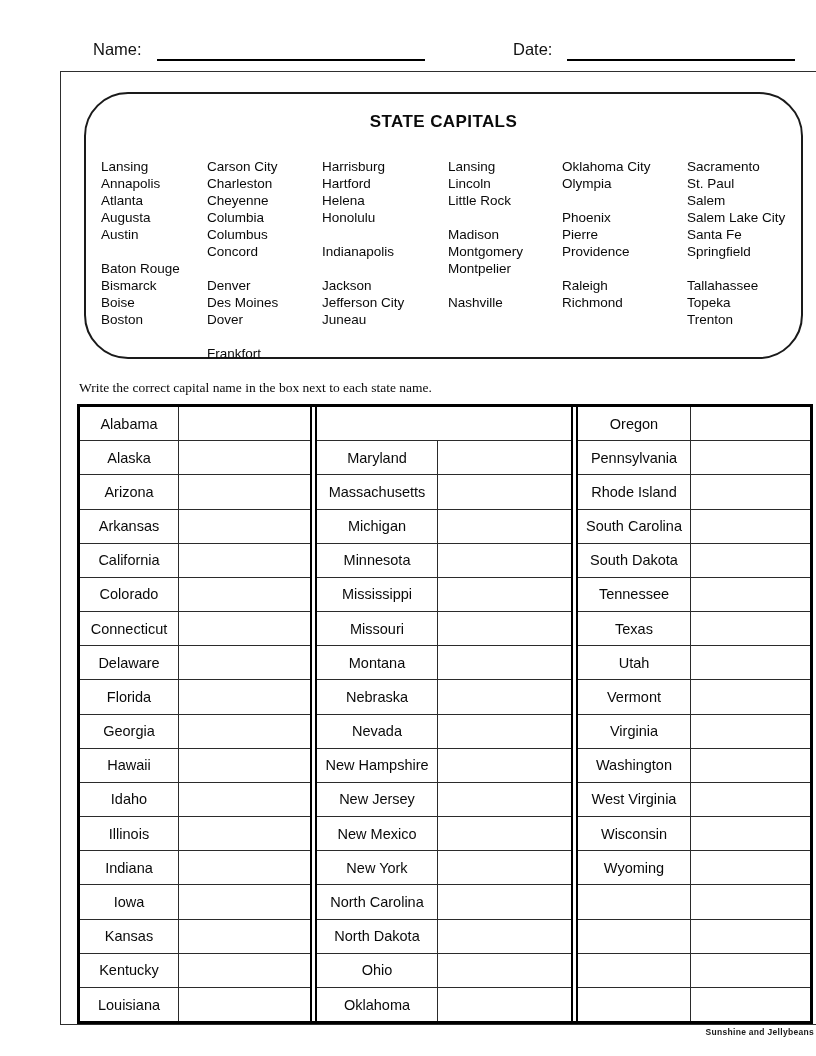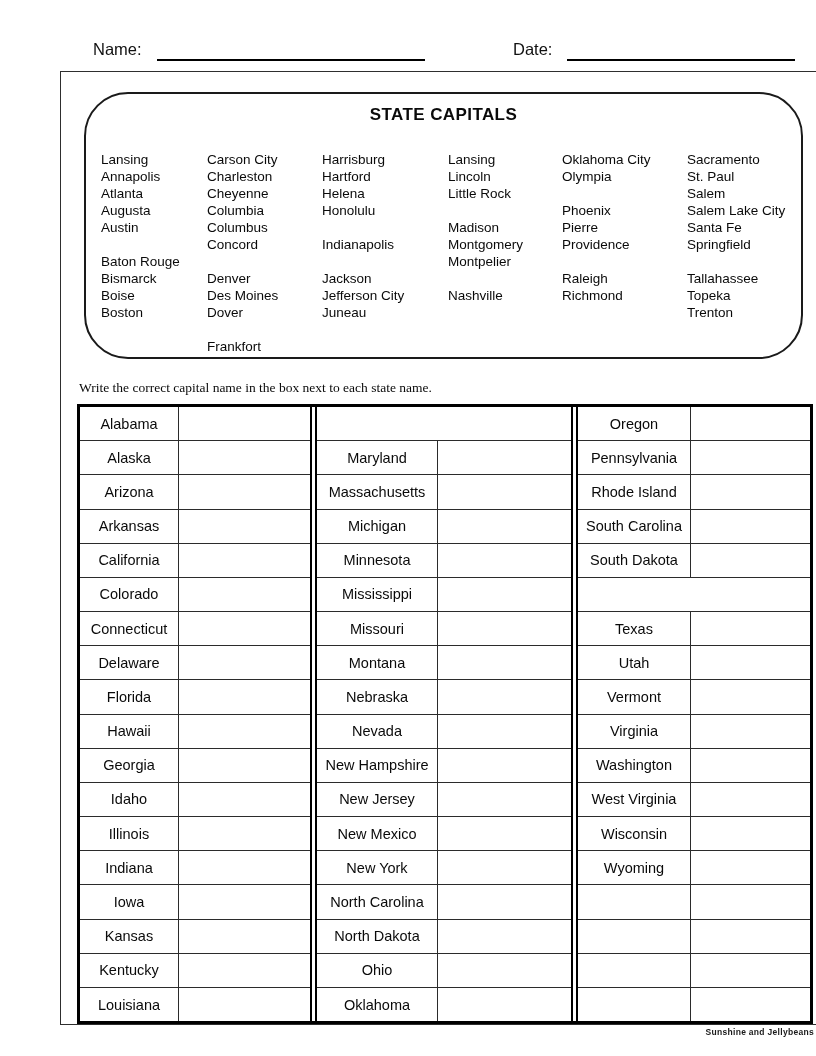--- a/index.html
+++ b/index.html
@@ -14,21 +14,21 @@
   .name-blank{left:122px;top:44px;width:268px;}
   .date-blank{left:532px;top:44px;width:228px;}
 
   
   .frame{position:absolute;left:25px;top:71px;width:766px;height:954px;
          border:1px solid #2e2e2e;box-sizing:border-box;}
 
   
   .capitals-box{position:absolute;left:23px;top:20px;width:719px;height:267px;
                 border:2px solid #1a1a1a;border-radius:44px;box-sizing:border-box;}
-  .cap-title{text-align:center;padding-top:11px;font-size:17px;font-weight:bold;
+  .cap-title{text-align:center;padding-top:18px;font-size:17px;font-weight:bold;
              letter-spacing:.4px;color:#0a0a0a;}
   .cap-grid{margin:26px 0 0 15px;display:grid;grid-auto-flow:column;
             grid-template-rows:repeat(12,17px);
             grid-template-columns:106px 115px 126px 114px 125px 1fr;
             font-size:13.5px;line-height:17px;color:#0a0a0a;}
   .cap-item{white-space:nowrap;}
 
   
   .instruction{position:absolute;left:18px;top:308px;
                font-family:"Liberation Serif",serif;font-size:13.5px;color:#0a0a0a;}
@@ -180,25 +180,25 @@
           </div>
           <div class="t-row">
             <div class="state-cell">Delaware</div>
             <div class="answer-cell"></div>
           </div>
           <div class="t-row">
             <div class="state-cell">Florida</div>
             <div class="answer-cell"></div>
           </div>
           <div class="t-row">
+            <div class="state-cell">Georgia</div>
+            <div class="answer-cell"></div>
+          </div>
+          <div class="t-row">
             <div class="state-cell">Hawaii</div>
-            <div class="answer-cell"></div>
-          </div>
-          <div class="t-row">
-            <div class="state-cell">Georgia</div>
             <div class="answer-cell"></div>
           </div>
           <div class="t-row">
             <div class="state-cell">Idaho</div>
             <div class="answer-cell"></div>
           </div>
           <div class="t-row">
             <div class="state-cell">Illinois</div>
             <div class="answer-cell"></div>
           </div>
@@ -311,20 +311,21 @@
           </div>
           <div class="t-row">
             <div class="state-cell">South Carolina</div>
             <div class="answer-cell"></div>
           </div>
           <div class="t-row">
             <div class="state-cell">South Dakota</div>
             <div class="answer-cell"></div>
           </div>
           <div class="t-row">
+            <div class="state-cell">Tennessee</div>
             <div class="answer-cell"></div>
           </div>
           <div class="t-row">
             <div class="state-cell">Texas</div>
             <div class="answer-cell"></div>
           </div>
           <div class="t-row">
             <div class="state-cell">Utah</div>
             <div class="answer-cell"></div>
           </div>

